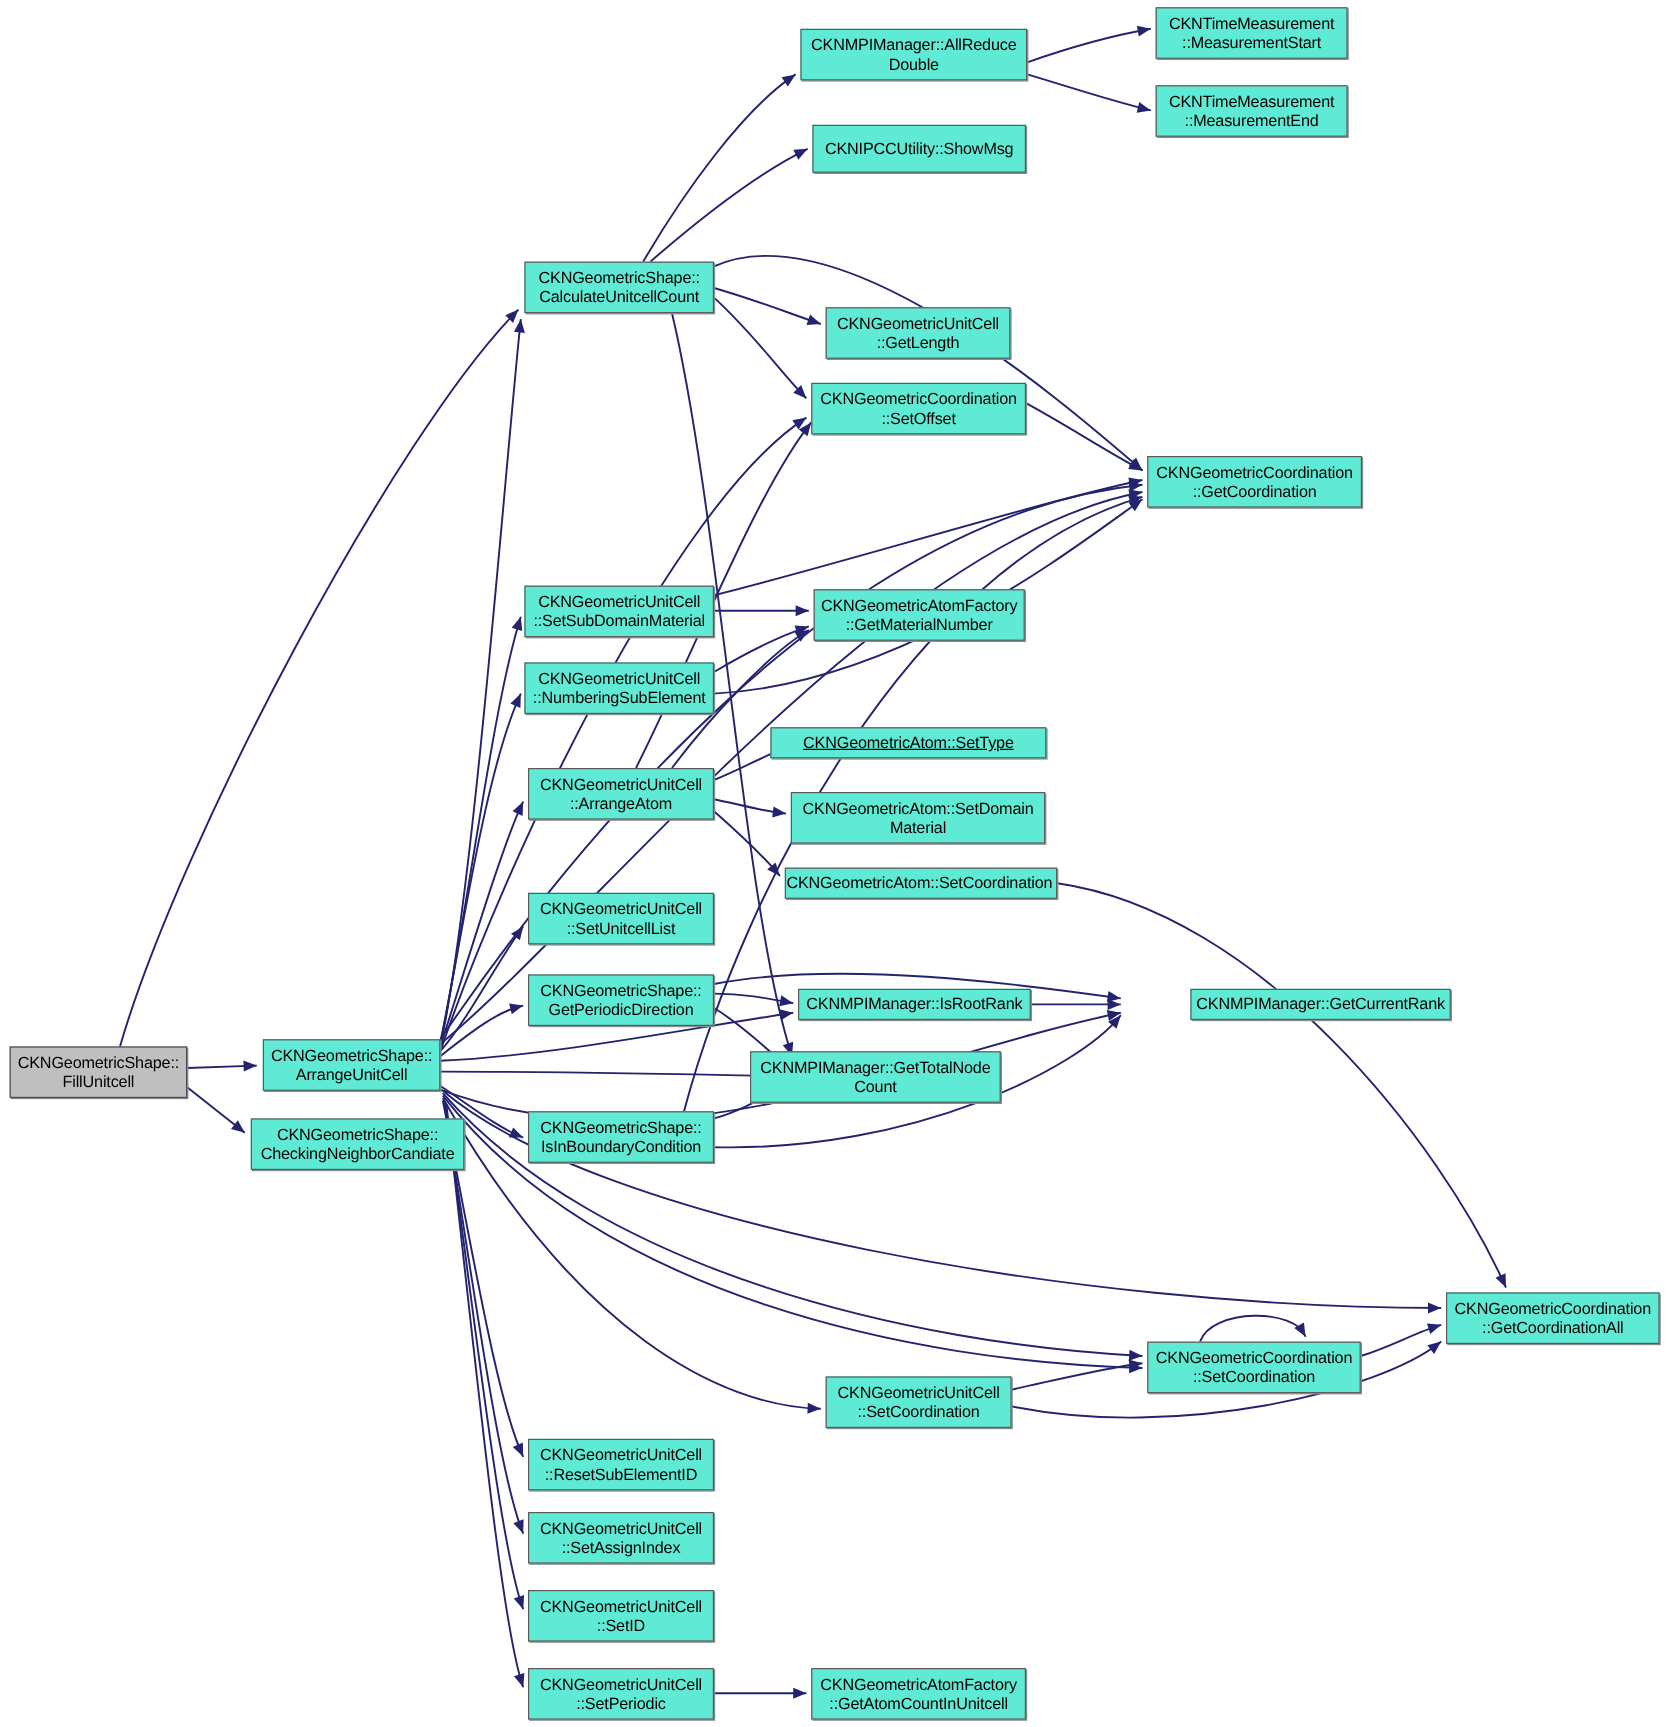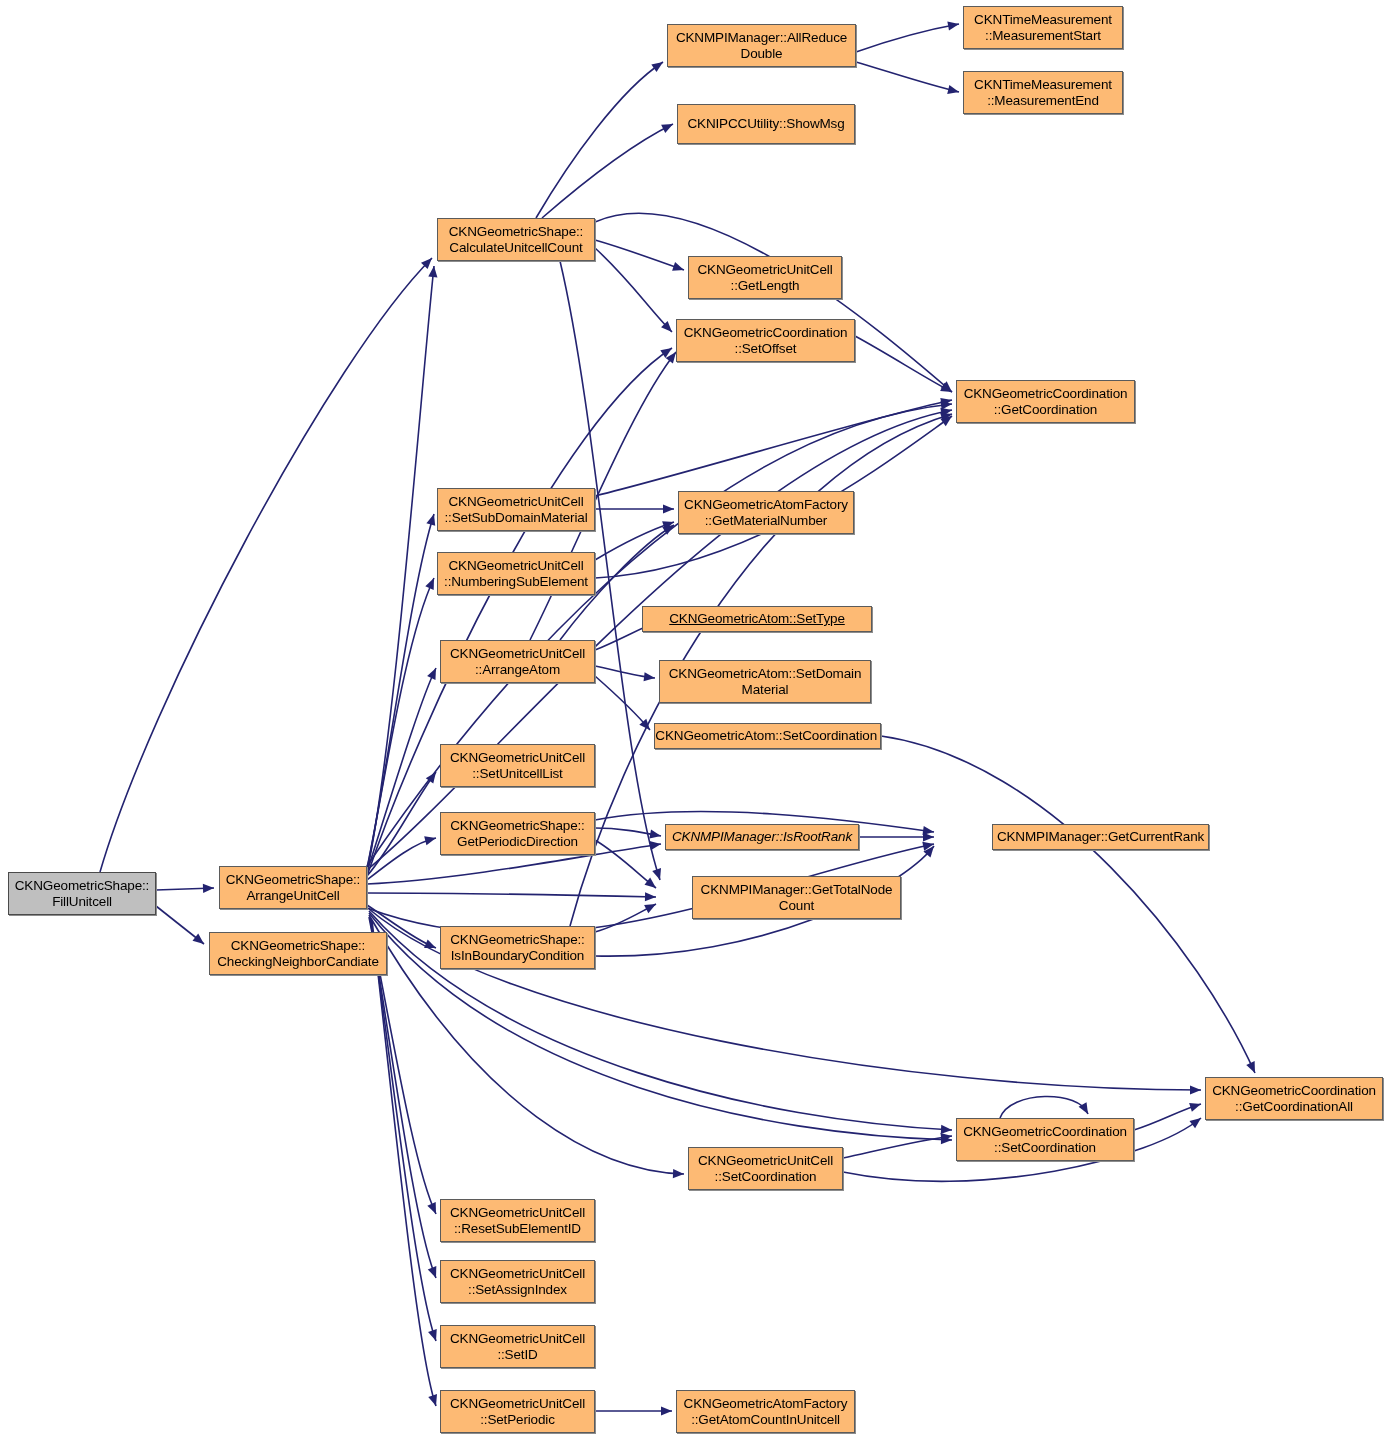--- a/index.html
+++ b/index.html
@@ -27,21 +27,21 @@
     stroke: #232370;
     stroke-width: 1.6px;
   }
   .edge-head {
     fill: #232370;
     stroke: none;
   }
   .node-box {
     position: absolute;
     box-sizing: border-box;
-    background: #fdba74;
+    background: #5eead4;
     border: 1px solid #5b5b5b;
     box-shadow: 1px 1px 0 0 #8c8c8c;
     display: flex;
     align-items: center;
     justify-content: center;
     text-align: center;
     color: #000000;
     font-size: 13.5px;
     line-height: 16px;
     letter-spacing: -0.15px;
@@ -316,23 +316,23 @@
       <div class="node-box" style="left: 440px; top: 640px; width: 155px; height: 43px;"><span class="node-label">CKNGeometricUnitCell
 ::ArrangeAtom</span></div>
       <div class="node-box" style="left: 642px; top: 606px; width: 230px; height: 26px; text-decoration: underline;"><span class="node-label">CKNGeometricAtom::SetType</span></div>
       <div class="node-box" style="left: 659px; top: 660px; width: 212px; height: 43px; text-align: center;"><span class="node-label">CKNGeometricAtom::SetDomain
 Material</span></div>
       <div class="node-box" style="left: 654px; top: 723px; width: 227px; height: 26px; justify-content: flex-end;"><span class="node-label">CKNGeometricAtom::SetCoordination</span></div>
       <div class="node-box" style="left: 440px; top: 744px; width: 155px; height: 43px;"><span class="node-label">CKNGeometricUnitCell
 ::SetUnitcellList</span></div>
       <div class="node-box" style="left: 440px; top: 812px; width: 155px; height: 43px;"><span class="node-label">CKNGeometricShape::
 GetPeriodicDirection</span></div>
-      <div class="node-box" style="left: 665px; top: 824px; width: 194px; height: 26px; font-style: italic;"><span class="node-label">CKNMPIManager::IsRootRank</span></div>
+      <div class="node-box" style="left: 665px; top: 824px; width: 194px; height: 26px;"><span class="node-label">CKNMPIManager::IsRootRank</span></div>
       <div class="node-box" style="left: 992px; top: 824px; width: 217px; height: 26px;"><span class="node-label">CKNMPIManager::GetCurrentRank</span></div>
-      <div class="node-box" style="left: 692px; top: 876px; width: 209px; height: 43px;"><span class="node-label">CKNMPIManager::GetTotalNode
+      <div class="node-box" style="left: 625px; top: 876px; width: 209px; height: 43px;"><span class="node-label">CKNMPIManager::GetTotalNode
 Count</span></div>
       <div class="node-box" style="left: 440px; top: 926px; width: 155px; height: 43px;"><span class="node-label">CKNGeometricShape::
 IsInBoundaryCondition</span></div>
       <div class="node-box" style="left: 1205px; top: 1077px; width: 178px; height: 43px;"><span class="node-label">CKNGeometricCoordination
 ::GetCoordinationAll</span></div>
       <div class="node-box" style="left: 956px; top: 1118px; width: 178px; height: 43px;"><span class="node-label">CKNGeometricCoordination
 ::SetCoordination</span></div>
       <div class="node-box" style="left: 688px; top: 1147px; width: 155px; height: 43px;"><span class="node-label">CKNGeometricUnitCell
 ::SetCoordination</span></div>
       <div class="node-box" style="left: 440px; top: 1199px; width: 155px; height: 43px;"><span class="node-label">CKNGeometricUnitCell

